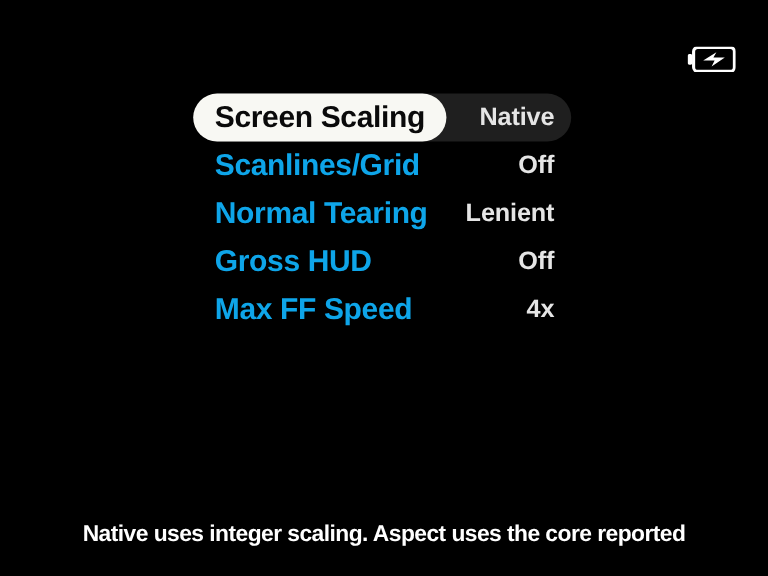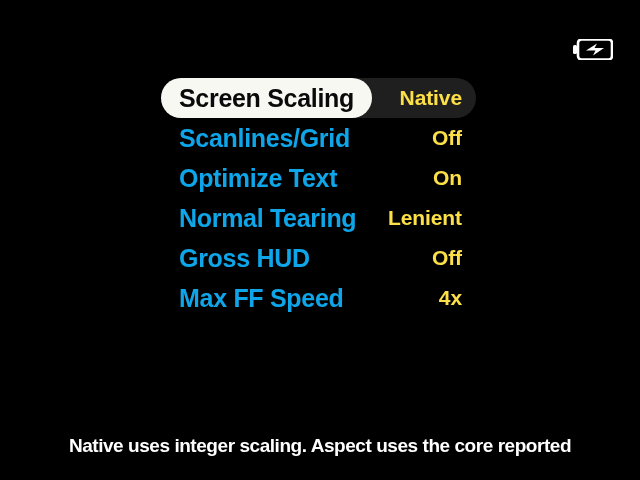--- a/index.html
+++ b/index.html
@@ -59,22 +59,22 @@
   }
   .menu-row.selected .row-bg {
     background: #1f1f1f;
   }
   .row-label-wrap {
     position: absolute;
     left: 161px;
     top: 0px;
     height: 40px;
     display: flex;
-    align-items: center;
-    padding: 12px 18px;
+    align-items: flex-end;
+    padding: 0 18px;
     border-radius: 20px;
     box-sizing: border-box;
   }
   .menu-row.selected .row-label-wrap {
     background: #f8f8f3;
   }
   .row-label {
     font-size: 25px;
     font-weight: bold;
     letter-spacing: -0.3px;
@@ -87,21 +87,21 @@
   }
   .row-value {
     position: absolute;
     right: 178px;
     top: 0;
     height: 24px;
     line-height: 40px;
     font-size: 21px;
     font-weight: bold;
     letter-spacing: -0.1px;
-    color: #fde047;
+    color: #e5e5e5;
     white-space: nowrap;
     text-align: right;
   }
 
   
   #footer-help {
     position: absolute;
     left: 0;
     bottom: 22px;
     width: 640px;
@@ -148,27 +148,20 @@
     </div>
 
     <div class="menu-row">
       <div class="row-bg"></div>
       <div class="row-label-wrap">
         <span class="row-label">Scanlines/Grid</span>
       </div>
       <span class="row-value">Off</span>
     </div>
 
-    <div class="menu-row">
-      <div class="row-bg"></div>
-      <div class="row-label-wrap">
-        <span class="row-label">Optimize Text</span>
-      </div>
-      <span class="row-value">On</span>
-    </div>
 
     <div class="menu-row">
       <div class="row-bg"></div>
       <div class="row-label-wrap">
         <span class="row-label">Normal Tearing</span>
       </div>
       <span class="row-value">Lenient</span>
     </div>
 
 

